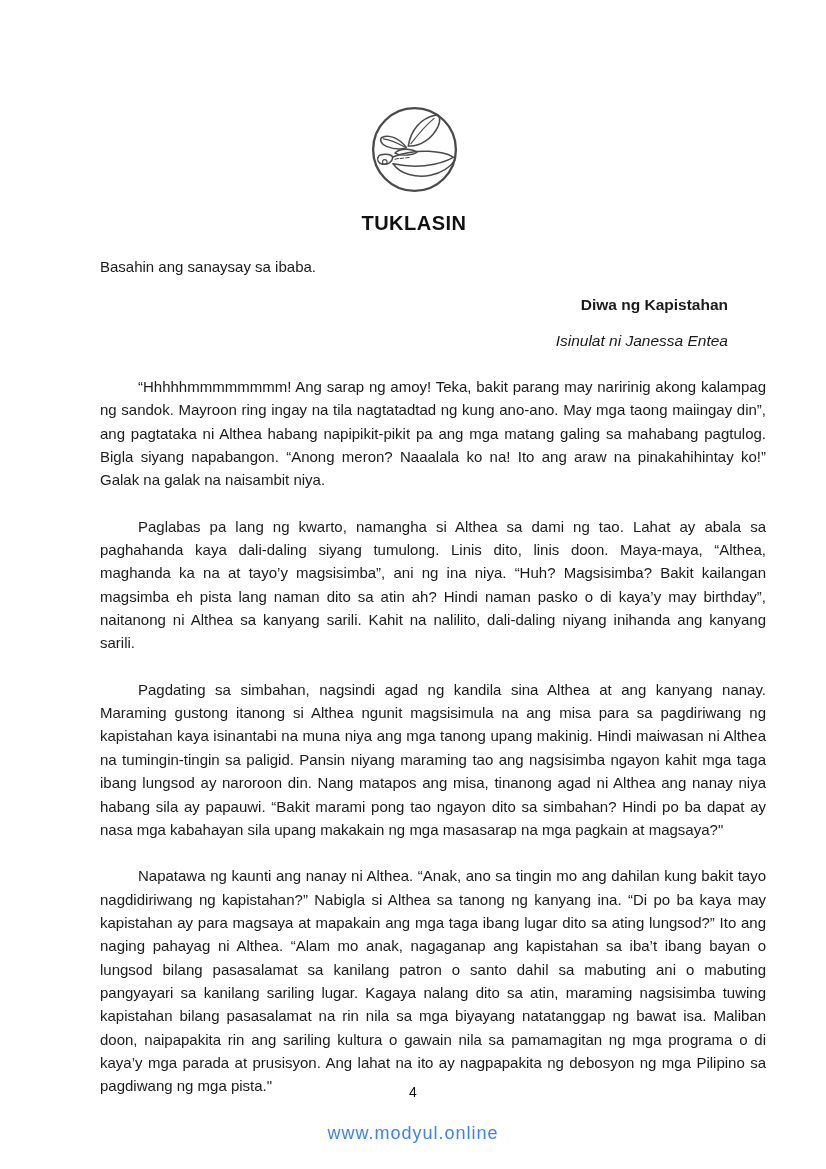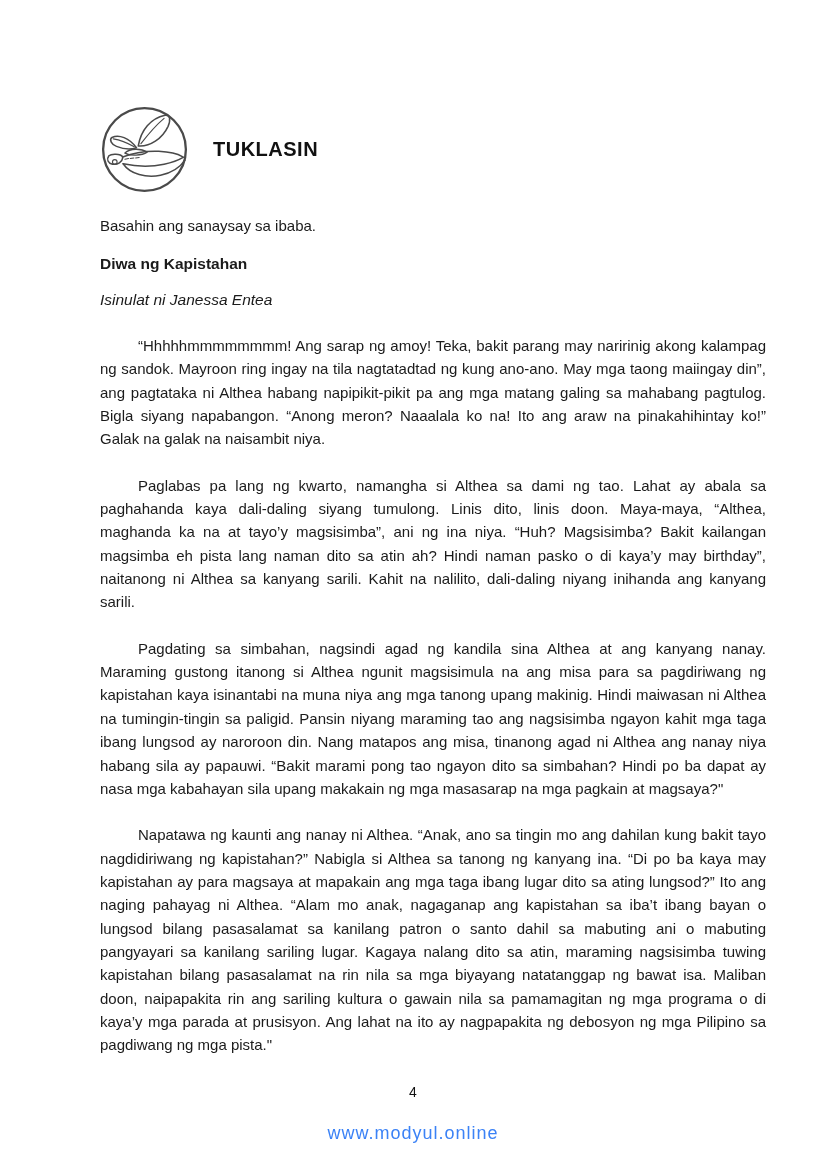--- a/index.html
+++ b/index.html
@@ -10,41 +10,42 @@
     height: 1169px;
     background: #ffffff;
     font-family: "Liberation Sans", sans-serif;
     color: #1b1b1b;
     overflow: hidden;
   }
   .header {
     display: flex;
     align-items: center;
     margin: 105px 98px 0 100px;
-    gap: 24px;
+    gap: 18px;
+    flex-direction: column;
   }
   .logo {
     width: 89px;
     height: 89px;
     flex: 0 0 auto;
   }
   .logo svg { width: 100%; height: 100%; }
   .section-title {
     font-size: 20px;
     font-weight: bold;
     letter-spacing: 0.5px;
     color: #111;
   }
   .instruction {
     margin: 23px 98px 8px 100px;
     font-size: 15px;
   }
   .title-block {
     margin: 21px 98px 0 100px;
-    text-align: left;
+    text-align: right;
   }
   .essay-title {
     font-size: 15.5px;
     font-weight: bold;
   }
   .essay-byline {
     font-size: 15.5px;
     font-style: italic;
     margin-top: 18px;
   }

